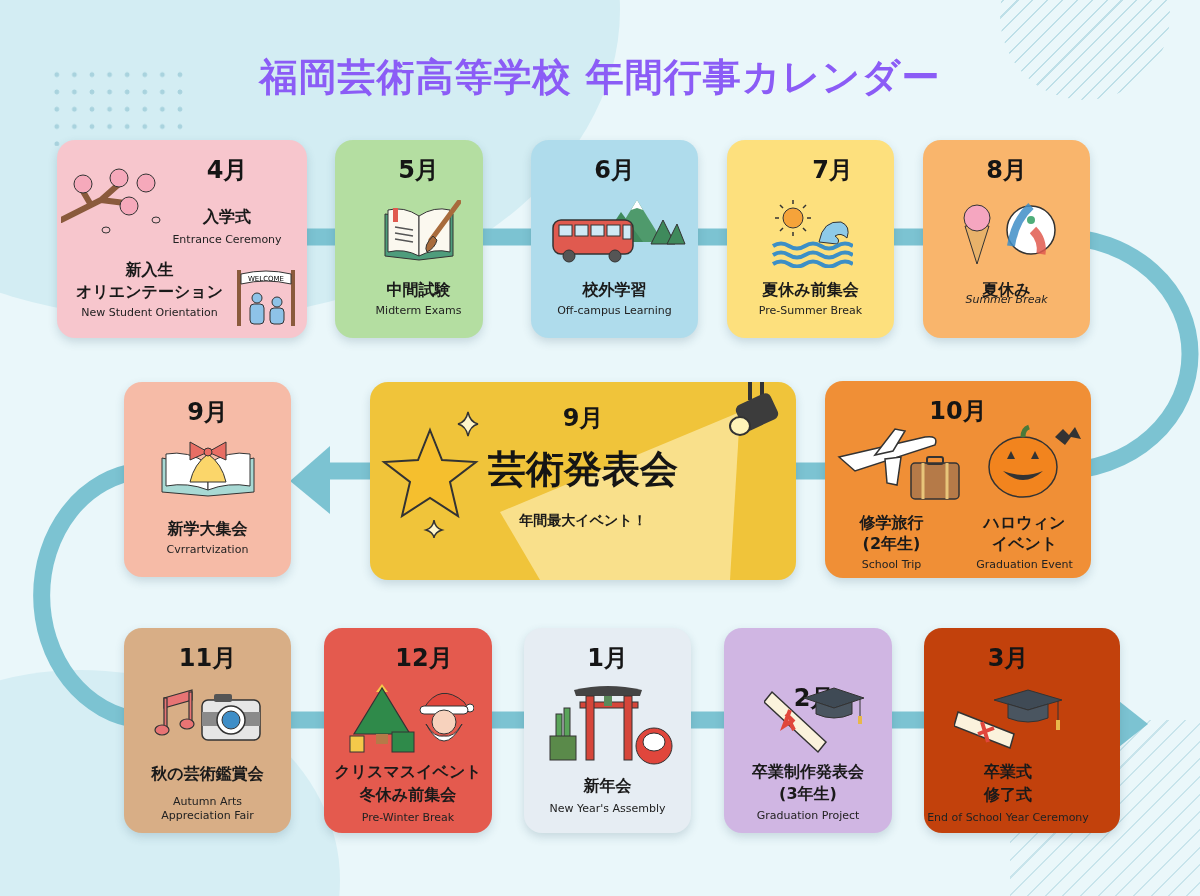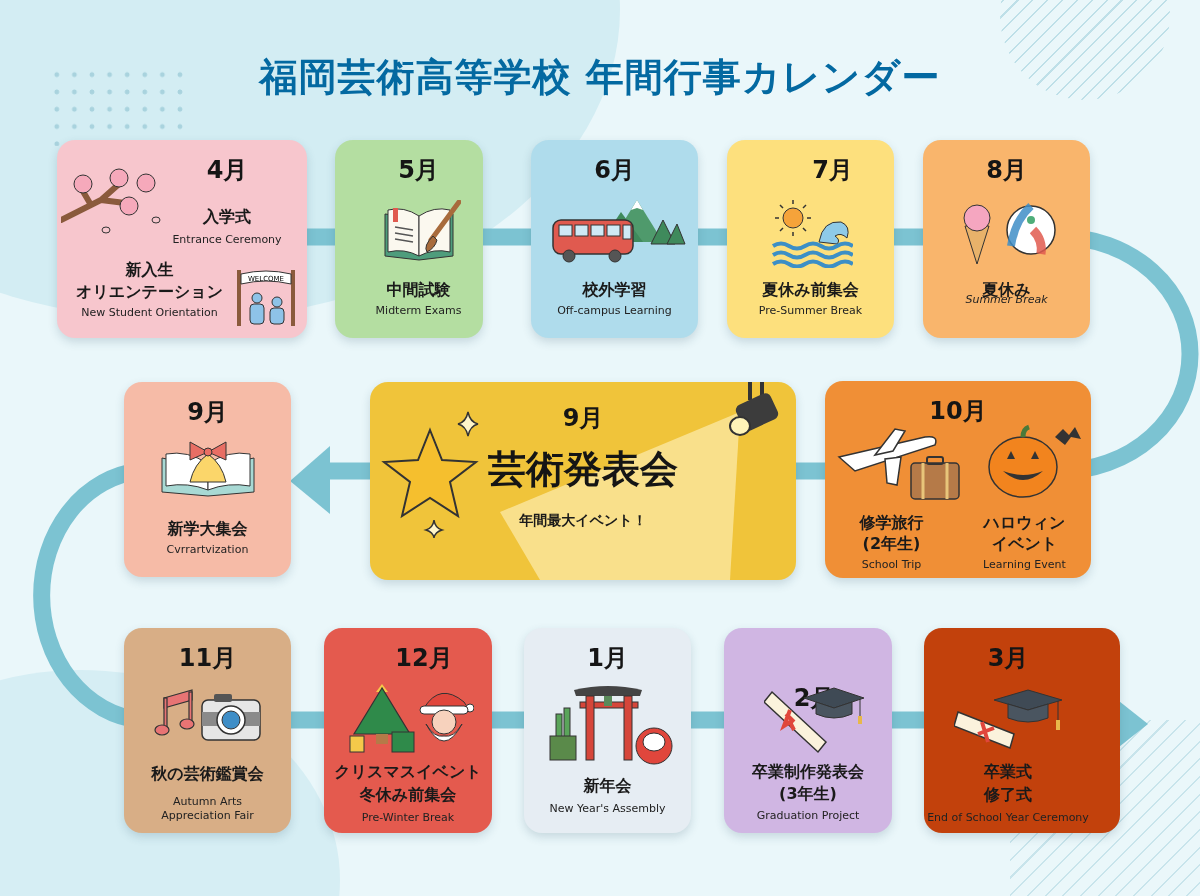--- a/index.html
+++ b/index.html
@@ -28,21 +28,21 @@
     background: repeating-linear-gradient(135deg, transparent 0 9px, #b9dde6 9px 10.5px);
     opacity: .9;
   }
   .bg-hatch-br {
     position: absolute; left: 1010px; top: 720px; width: 260px; height: 240px;
     background: repeating-linear-gradient(135deg, transparent 0 11px, #c2e1e9 11px 12.5px);
     opacity: .85;
   }
   .title {
     position: absolute; left: 0; top: 52px; width: 1200px; text-align: center;
-    font-size: 38px; font-weight: 900; letter-spacing: 1px; color: #0369a1;
+    font-size: 38px; font-weight: 900; letter-spacing: 1px; color: #8b5cf6;
   }
   svg.track { position: absolute; left: 0; top: 0; }
 
   .card {
     position: absolute; border-radius: 18px;
     box-shadow: 0 4px 10px rgba(40, 80, 100, .18);
     text-align: center; overflow: hidden;
   }
   .month { font-size: 24px; font-weight: 900; color: #151515; line-height: 1; }
   .jp { font-size: 16px; font-weight: 700; color: #1a1a1a; line-height: 1.25; }
@@ -240,21 +240,21 @@
       <polygon points="22,36 30,36 26,28" fill="#333"></polygon>
         <polygon points="46,36 54,36 50,28" fill="#333"></polygon>
       <path d="M18 48 Q38 66 58 48 Q38 56 18 48 Z" fill="#333"></path>
     </g>
   </svg>
   <div class="jp abs" style="left:0;top:132px;width:133px;">修学旅行</div>
   <div class="jp abs" style="left:0;top:153px;width:133px;">(2年生)</div>
   <div class="en abs" style="left:0;top:177px;width:133px;">School Trip</div>
   <div class="jp abs" style="left:133px;top:132px;width:133px;">ハロウィン</div>
   <div class="jp abs" style="left:133px;top:153px;width:133px;">イベント</div>
-  <div class="en abs" style="left:133px;top:177px;width:133px;">Learning Event</div>
+  <div class="en abs" style="left:133px;top:177px;width:133px;">Graduation Event</div>
 </div>
 
 <div class="card" style="left:124px;top:628px;width:167px;height:205px;background:#d8ae86;">
   <div class="month abs" style="left:0;top:18px;width:167px;">11月</div>
   <svg class="icon" style="left:30px;top:58px;" width="110" height="60" viewBox="0 0 110 60">
     <g fill="#e87474" stroke="#333" stroke-width="1.2">
       <path d="M10 12 L38 4 L38 14 L10 22 Z"></path>
       <rect x="10" y="12" width="3" height="30"></rect>
         <rect x="35" y="6" width="3" height="30"></rect>
       <ellipse cx="8" cy="44" rx="7" ry="5"></ellipse>

